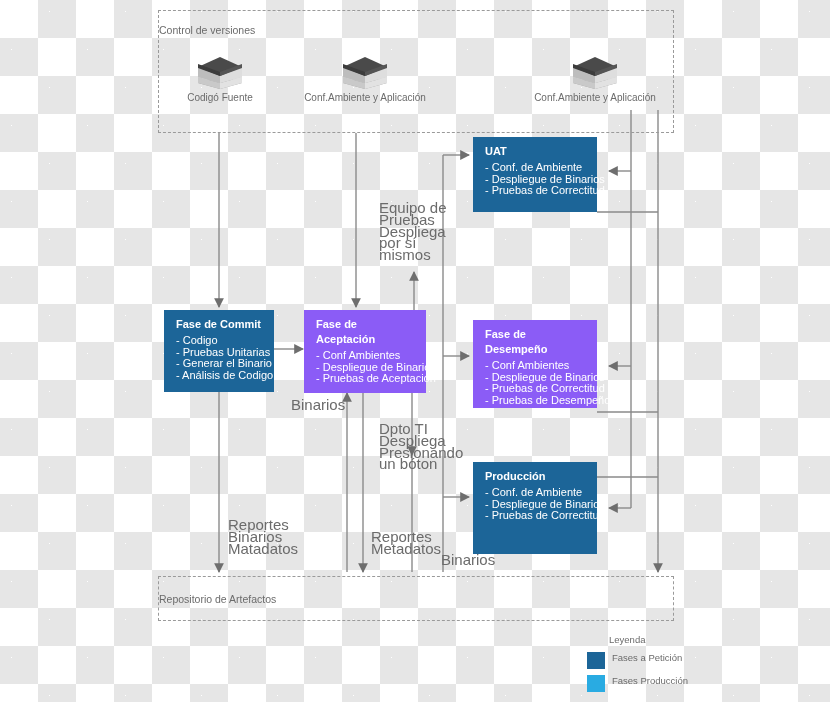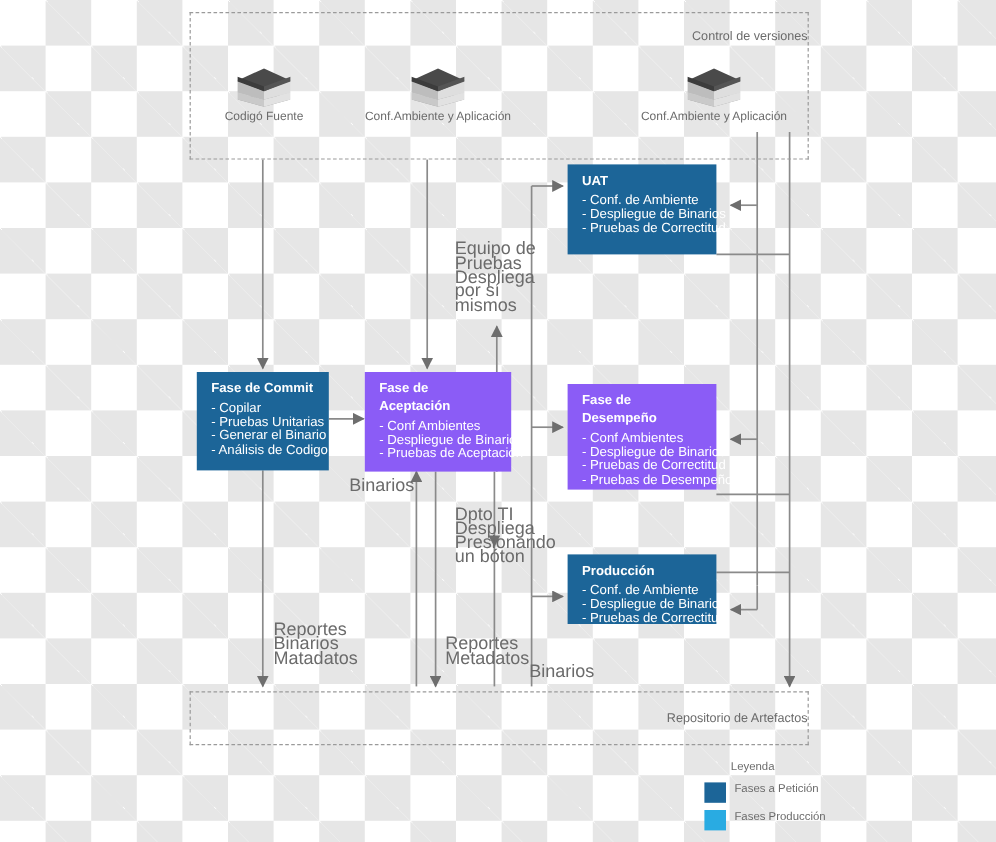--- a/index.html
+++ b/index.html
@@ -32,21 +32,21 @@
     width: 830px; height: 702px;
   }
   .dashgroup {
     position: absolute;
     border: 1px dashed #9a9a9a;
     box-sizing: border-box;
   }
   .grouplabel {
     position: absolute;
     left: 0; right: 0;
-    text-align: right;
+    text-align: left;
     color: #6b6b6b;
     font-size: 10.5px;
   }
   .node {
     position: absolute;
     box-sizing: border-box;
     color: #ffffff;
     padding: 7px 10px 16px 12px;
   }
   .node.dark { background: #1c6598; }
@@ -205,42 +205,42 @@
 
 <div class="node dark" style="left:473px; top:137px; width:124px; height:75px;">
   <div class="title">UAT</div>
   <div class="line">- Conf. de Ambiente</div>
   <div class="line">- Despliegue de Binarios</div>
   <div class="line">- Pruebas de Correctitud</div>
 </div>
 
 <div class="node dark" style="left:164px; top:310px; width:110px; height:82px;">
   <div class="title">Fase de Commit</div>
-  <div class="line">- Copilar</div>
+  <div class="line">- Codigo</div>
   <div class="line">- Pruebas Unitarias</div>
   <div class="line">- Generar el Binario</div>
   <div class="line">- Análisis de Codigo</div>
 </div>
 
 <div class="node light" style="left:304px; top:310px; width:122px; height:83px;">
   <div class="title">Fase de Aceptación</div>
   <div class="line">- Conf Ambientes</div>
   <div class="line">- Despliegue de Binarios</div>
   <div class="line">- Pruebas de Aceptación</div>
 </div>
 
 <div class="node light" style="left:473px; top:320px; width:124px; height:88px;">
   <div class="title">Fase de Desempeño</div>
   <div class="line">- Conf Ambientes</div>
   <div class="line">- Despliegue de Binarios</div>
   <div class="line">- Pruebas de Correctitud</div>
   <div class="line">- Pruebas de Desempeño</div>
 </div>
 
-<div class="node dark" style="left:473px; top:462px; width:124px; height:58px;">
+<div class="node dark" style="left:473px; top:462px; width:124px; height:92px;">
   <div class="title">Producción</div>
   <div class="line">- Conf. de Ambiente</div>
   <div class="line">- Despliegue de Binarios</div>
   <div class="line">- Pruebas de Correctitud</div>
 </div>
 
 <div class="annot" style="left:379px; top:202px; width:70px;">Equipo de
 Pruebas
 Despliega
 por sí

